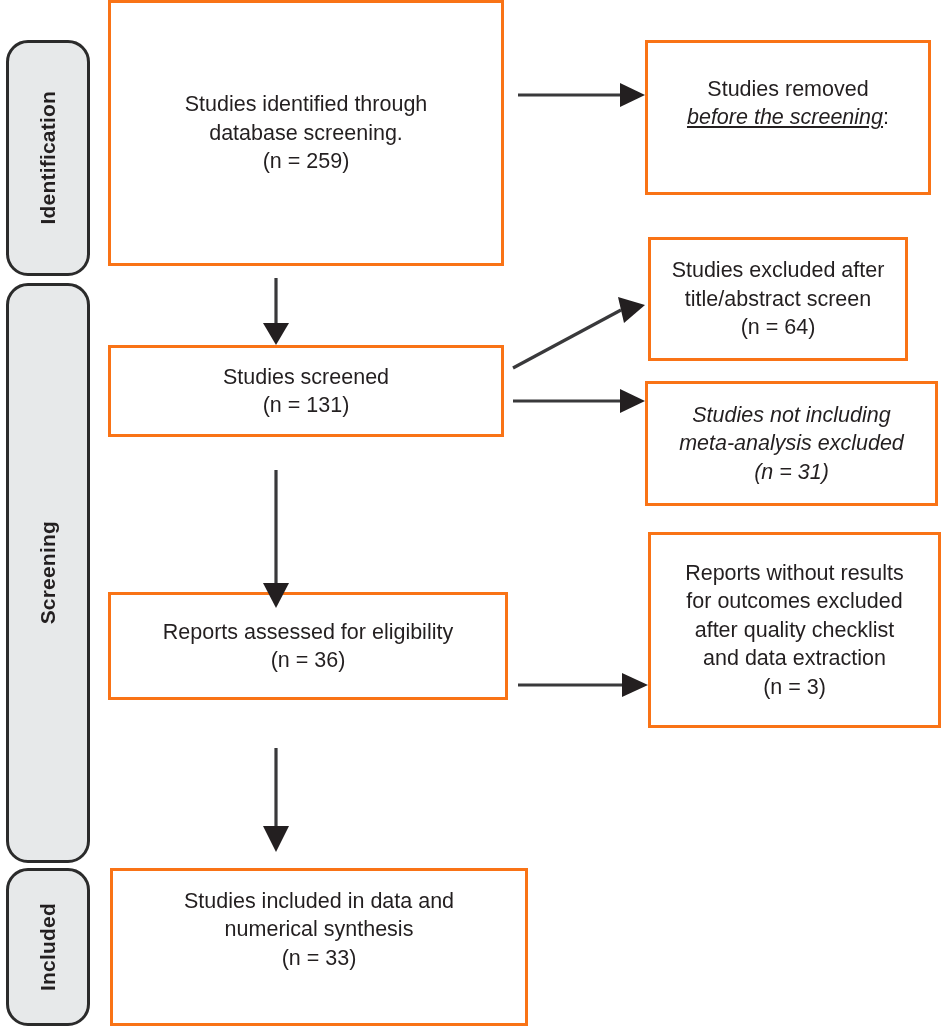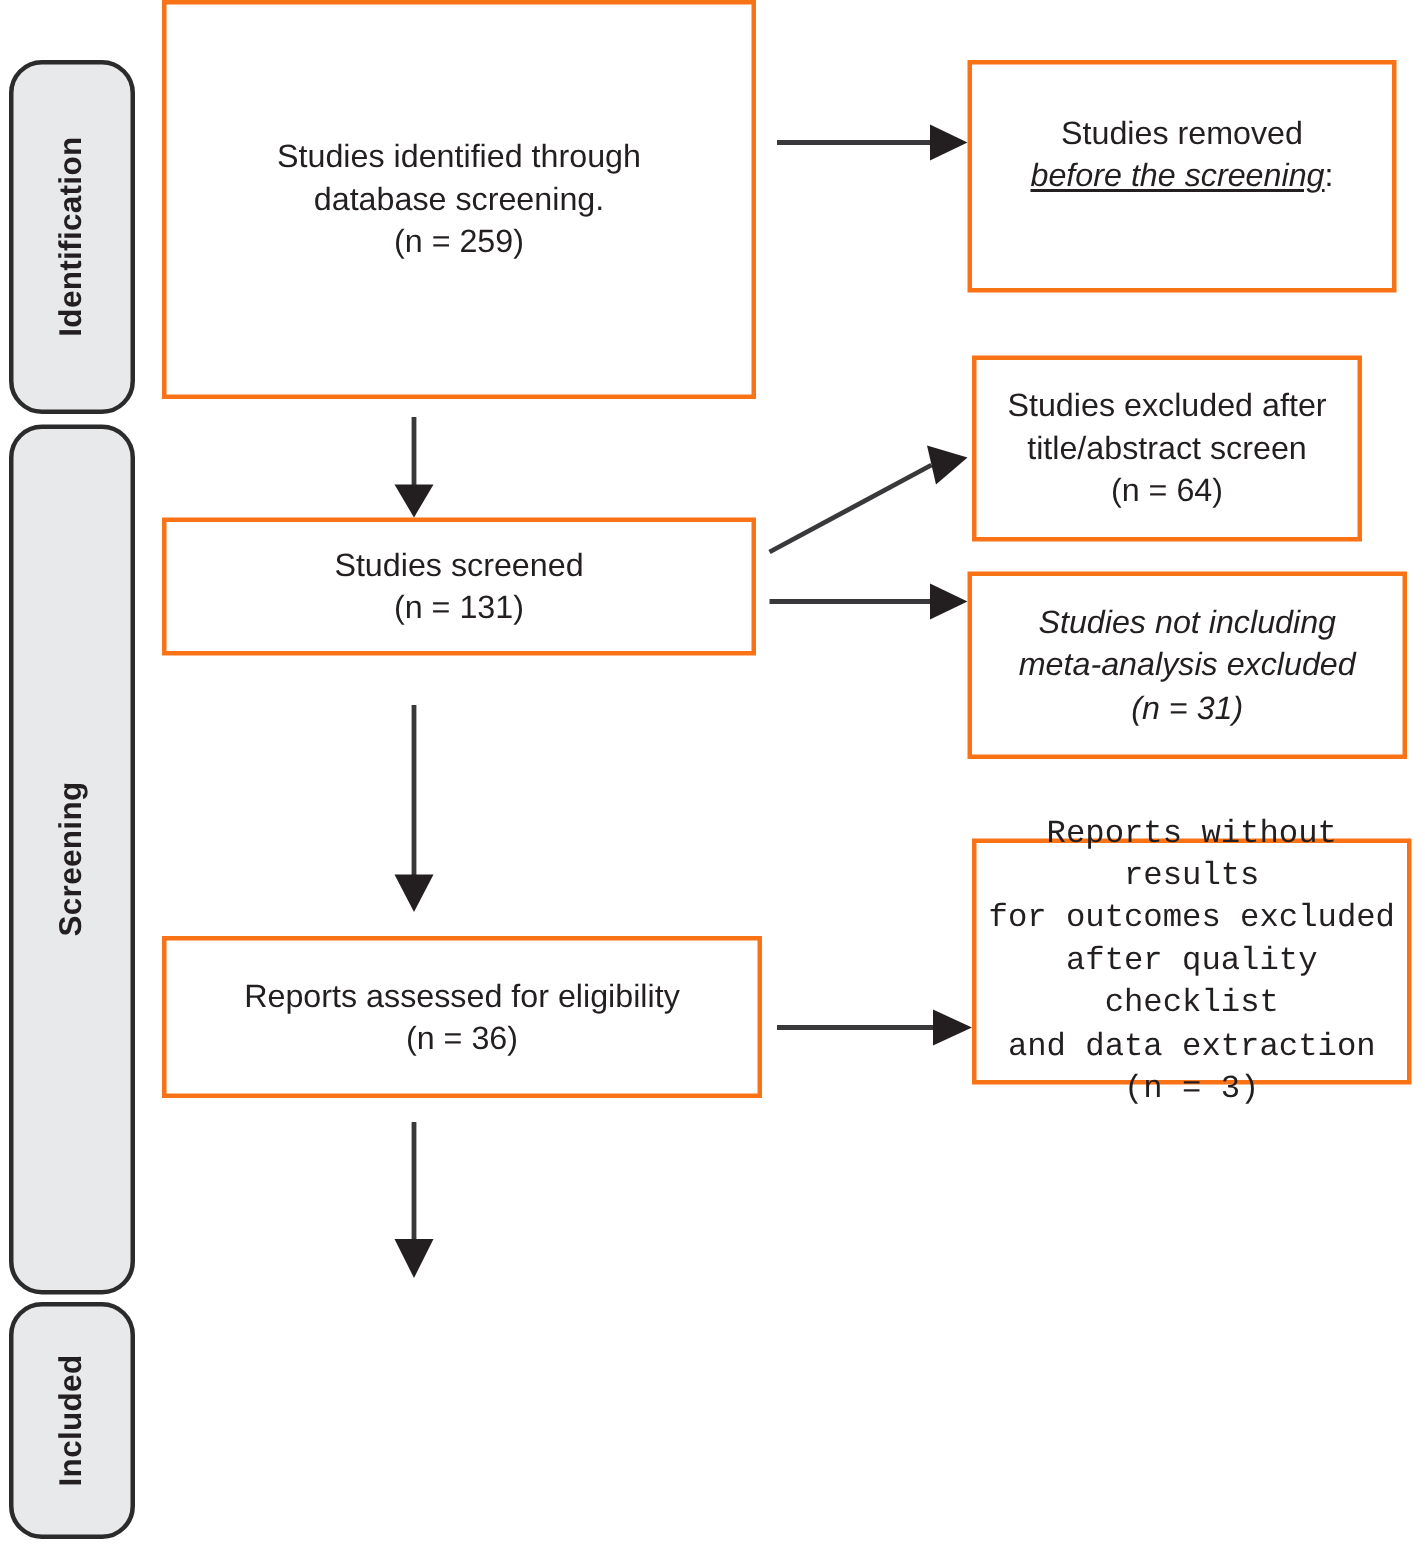--- a/index.html
+++ b/index.html
@@ -91,43 +91,48 @@
     <div class="box-text">Studies identified through
 database screening.
 (n = 259)</div>
   </div>
 
   <div class="flow-box center-v" style="left:108px; top:345px; width:396px; height:92px;">
     <div class="box-text">Studies screened
 (n = 131)</div>
   </div>
 
-  <div class="flow-box center-v" style="left:108px; top:624px; width:400px; height:108px;">
+  <div class="flow-box center-v" style="left:108px; top:592px; width:400px; height:108px;">
     <div class="box-text">Reports assessed for eligibility
 (n = 36)</div>
   </div>
 
+  <div class="flow-box" style="left:110px; top:868px; width:418px; height:158px;">
+    <div class="box-text topset">Studies included in data and
+numerical synthesis
+(n = 33)</div>
+  </div>
 
   <div class="flow-box center-v" style="left:645px; top:40px; width:286px; height:155px;">
     <div class="box-text"><span>Studies removed</span><br><span class="ital">before the screening</span><span>:</span><br><br></div>
   </div>
 
   <div class="flow-box center-v" style="left:648px; top:237px; width:260px; height:124px;">
     <div class="box-text">Studies excluded after
 title/abstract screen
 (n = 64)</div>
   </div>
 
   <div class="flow-box center-v" style="left:645px; top:381px; width:293px; height:125px;font-style:italic;">
     <div class="box-text">Studies not including
 meta-analysis excluded
 (n = 31)</div>
   </div>
 
-  <div class="flow-box center-v" style="left:648px; top:559px; width:293px; height:164px;font-family:Liberation Mono, monospace;">
+  <div class="flow-box center-v" style="left:648px; top:532px; width:293px; height:196px;">
     <div class="box-text">Reports without results
 for outcomes excluded
 after quality checklist
 and data extraction
 (n = 3)</div>
   </div>
 
   <svg class="conn" style="left:0; top:0; width:950px; height:1030px;">
     <line x1="518" y1="95" x2="622" y2="95"></line>
     <polygon points="620,83 645,95 620,107"></polygon>

